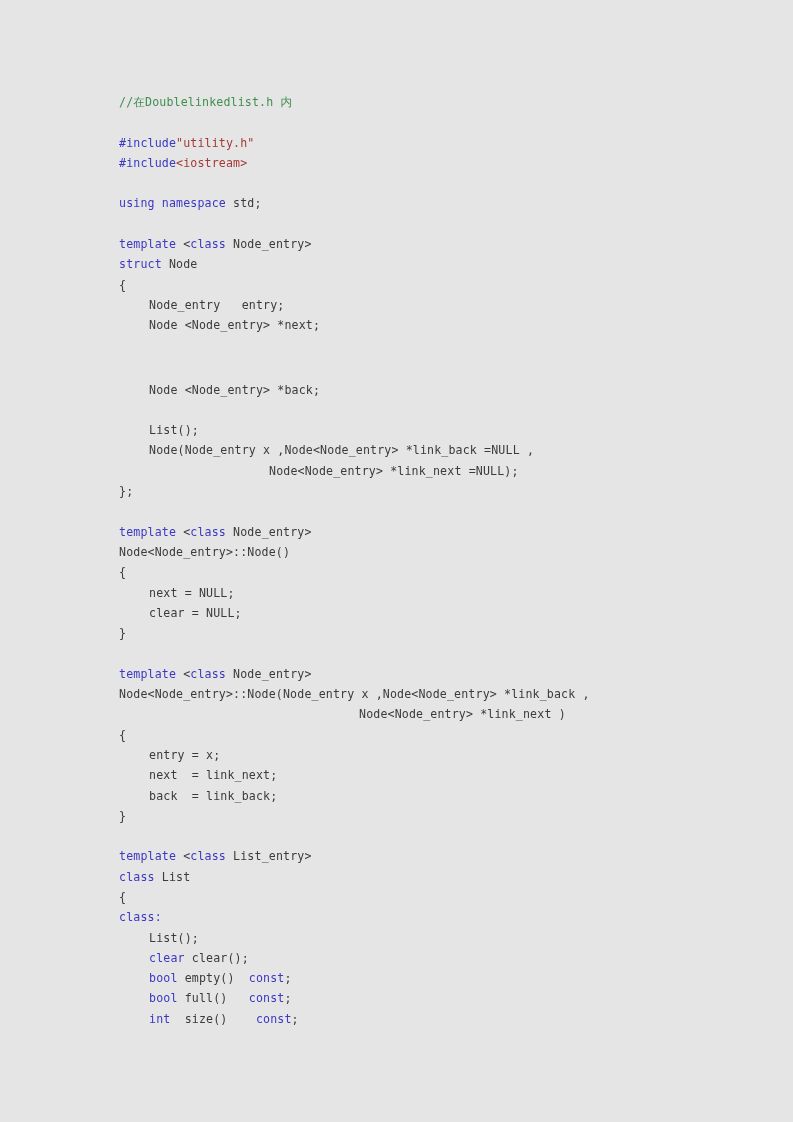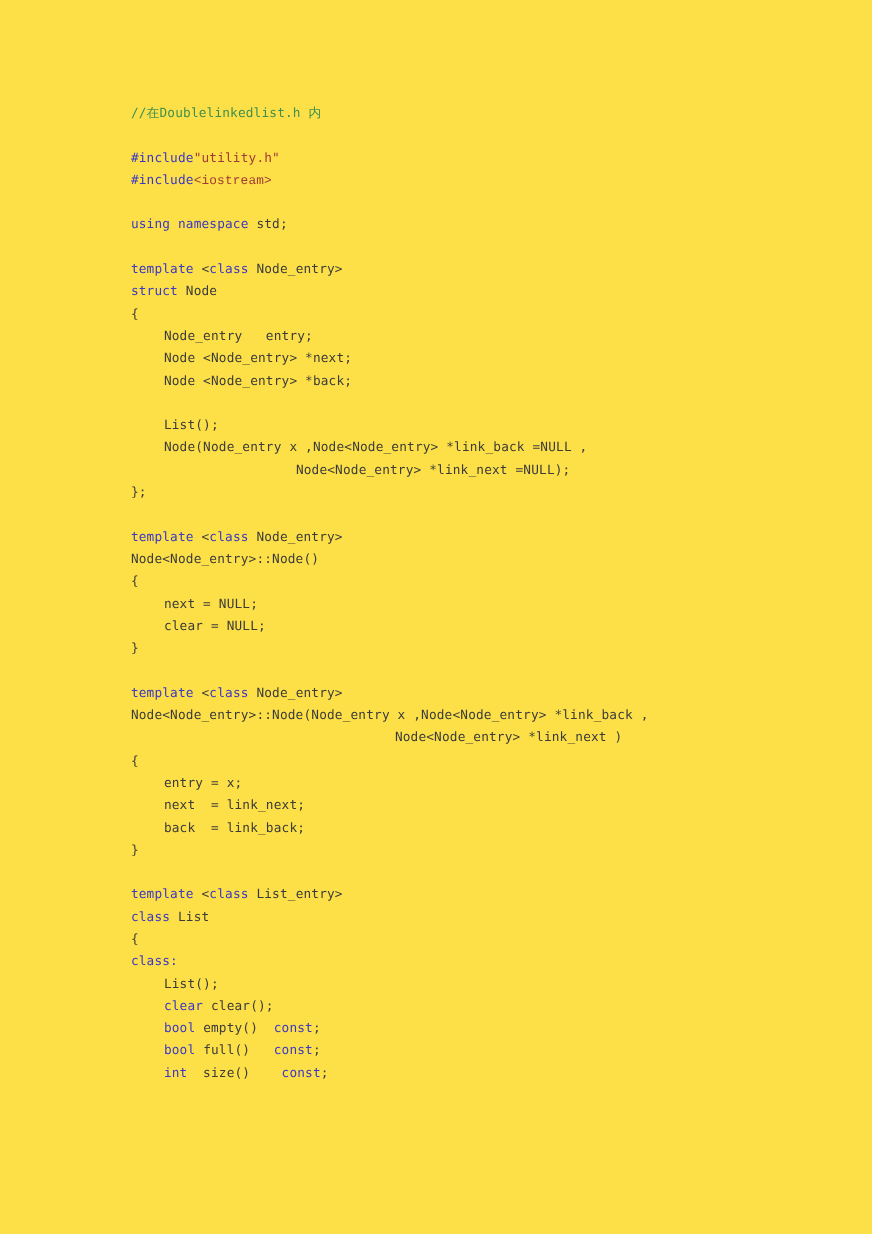--- a/index.html
+++ b/index.html
@@ -13,41 +13,41 @@
     position: relative;
     overflow: hidden;
     font-family: "DejaVu Sans Mono", "Liberation Mono", monospace;
   }
   #page {
     position: absolute;
     left: 0;
     top: 0;
     width: 793px;
     height: 1122px;
-    background: #fde047;
+    background: #e5e5e5;
   }
   #code-listing {
     position: absolute;
     left: 119px;
     top: 92px;
     width: 640px;
   }
   .code-line {
     height: 20.3px;
     line-height: 20.3px;
     font-size: 11.6px;
     white-space: pre;
     letter-spacing: 0.15px;
     color: #3b3b3b;
   }
   .tok { white-space: pre; }
   .t-kw      { color: #3b38c4; }
   .t-pre     { color: #3b38c4; }
   .t-str     { color: #a33a36; }
-  .t-inc     { color: #a33a36; font-family: Liberation Mono, monospace; }
+  .t-inc     { color: #a33a36; }
   .t-cmt     { color: #3f8f4f; }
   .t-plain   { color: #3b3b3b; }
   .t-punct   { color: #3b3b3b; }
 </style>
 </head>
 <body>
 
 <div id="page">
   <div id="code-listing">
       <div class="code-line" style="padding-left: 0px;"><span class="tok t-cmt">//在Doublelinkedlist.h 内</span></div>
@@ -55,21 +55,21 @@
       <div class="code-line" style="padding-left: 0px;"><span class="tok t-pre">#include</span><span class="tok t-str">"utility.h"</span></div>
       <div class="code-line" style="padding-left: 0px;"><span class="tok t-pre">#include</span><span class="tok t-inc">&lt;iostream&gt;</span></div>
       <div class="code-line" style="padding-left: 0px;">&nbsp;</div>
       <div class="code-line" style="padding-left: 0px;"><span class="tok t-kw">using namespace</span><span class="tok t-plain"> std;</span></div>
       <div class="code-line" style="padding-left: 0px;">&nbsp;</div>
       <div class="code-line" style="padding-left: 0px;"><span class="tok t-kw">template</span><span class="tok t-plain"> </span><span class="tok t-punct">&lt;</span><span class="tok t-kw">class</span><span class="tok t-plain"> Node_entry</span><span class="tok t-punct">&gt;</span></div>
       <div class="code-line" style="padding-left: 0px;"><span class="tok t-kw">struct</span><span class="tok t-plain"> Node</span></div>
       <div class="code-line" style="padding-left: 0px;"><span class="tok t-plain">{</span></div>
       <div class="code-line" style="padding-left: 30px;"><span class="tok t-plain">Node_entry   entry;</span></div>
       <div class="code-line" style="padding-left: 30px;"><span class="tok t-plain">Node &lt;Node_entry&gt; *next;</span></div>
-      <div class="code-line" style="padding-left: 30px;"><span class="tok t-plain">Node &lt;Node_entry&gt; *back;</span></div>
+      <div class="code-line" style="padding-left: 30px; margin-top: 44px;"><span class="tok t-plain">Node &lt;Node_entry&gt; *back;</span></div>
       <div class="code-line" style="padding-left: 0px;">&nbsp;</div>
       <div class="code-line" style="padding-left: 30px;"><span class="tok t-plain">List();</span></div>
       <div class="code-line" style="padding-left: 30px;"><span class="tok t-plain">Node(Node_entry x ,Node&lt;Node_entry&gt; *link_back =NULL ,</span></div>
       <div class="code-line" style="padding-left: 150px;"><span class="tok t-plain">Node&lt;Node_entry&gt; *link_next =NULL);</span></div>
       <div class="code-line" style="padding-left: 0px;"><span class="tok t-plain">};</span></div>
       <div class="code-line" style="padding-left: 0px;">&nbsp;</div>
       <div class="code-line" style="padding-left: 0px;"><span class="tok t-kw">template</span><span class="tok t-plain"> </span><span class="tok t-punct">&lt;</span><span class="tok t-kw">class</span><span class="tok t-plain"> Node_entry</span><span class="tok t-punct">&gt;</span></div>
       <div class="code-line" style="padding-left: 0px;"><span class="tok t-plain">Node&lt;Node_entry&gt;::Node()</span></div>
       <div class="code-line" style="padding-left: 0px;"><span class="tok t-plain">{</span></div>
       <div class="code-line" style="padding-left: 30px;"><span class="tok t-plain">next = NULL;</span></div>

